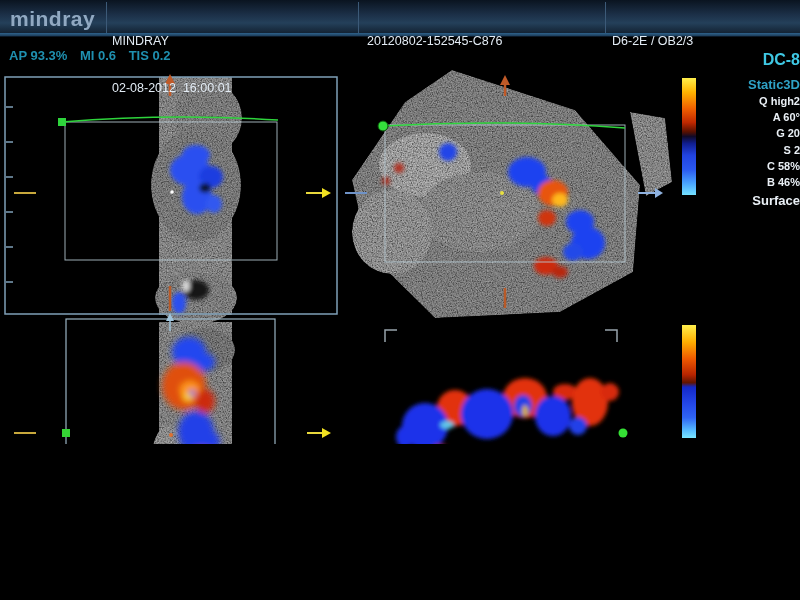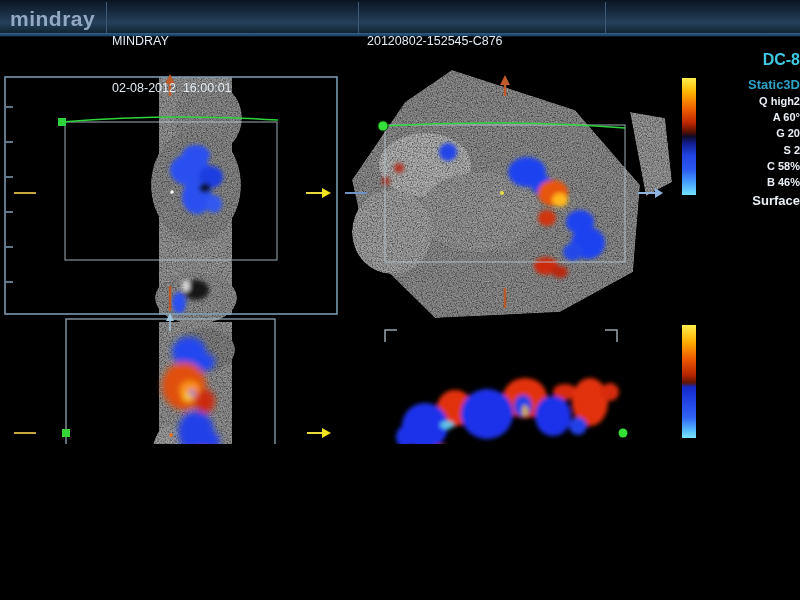--- a/index.html
+++ b/index.html
@@ -215,22 +215,30 @@
   <div class="tb-div" style="left:106px"></div>
   <div class="tb-sec" style="left:112px">
     <div>MINDRAY</div>
     <div>02-08-2012  16:00:01</div>
   </div>
   <div class="tb-div" style="left:358px"></div>
   <div class="tb-sec" style="left:367px">
     <div>20120802-152545-C876</div>
   </div>
   <div class="tb-div" style="left:605px"></div>
+  <div class="tb-sec" style="left:612px">
+    <div>D6-2E / OB2/3</div>
+  </div>
 </header>
 
+<div class="status">
+  <span>AP 93.3%</span>
+  <span>MI 0.6</span>
+  <span>TIS 0.2</span>
+</div>
 
 <aside class="sidebar">
   <div class="sys-name">DC-8</div>
   <div class="mode">Static3D</div>
   <div class="param">Q high2</div>
   <div class="param">A 60°</div>
   <div class="param">G 20</div>
   <div class="param">S 2</div>
   <div class="param">C 58%</div>
   <div class="param">B 46%</div>

